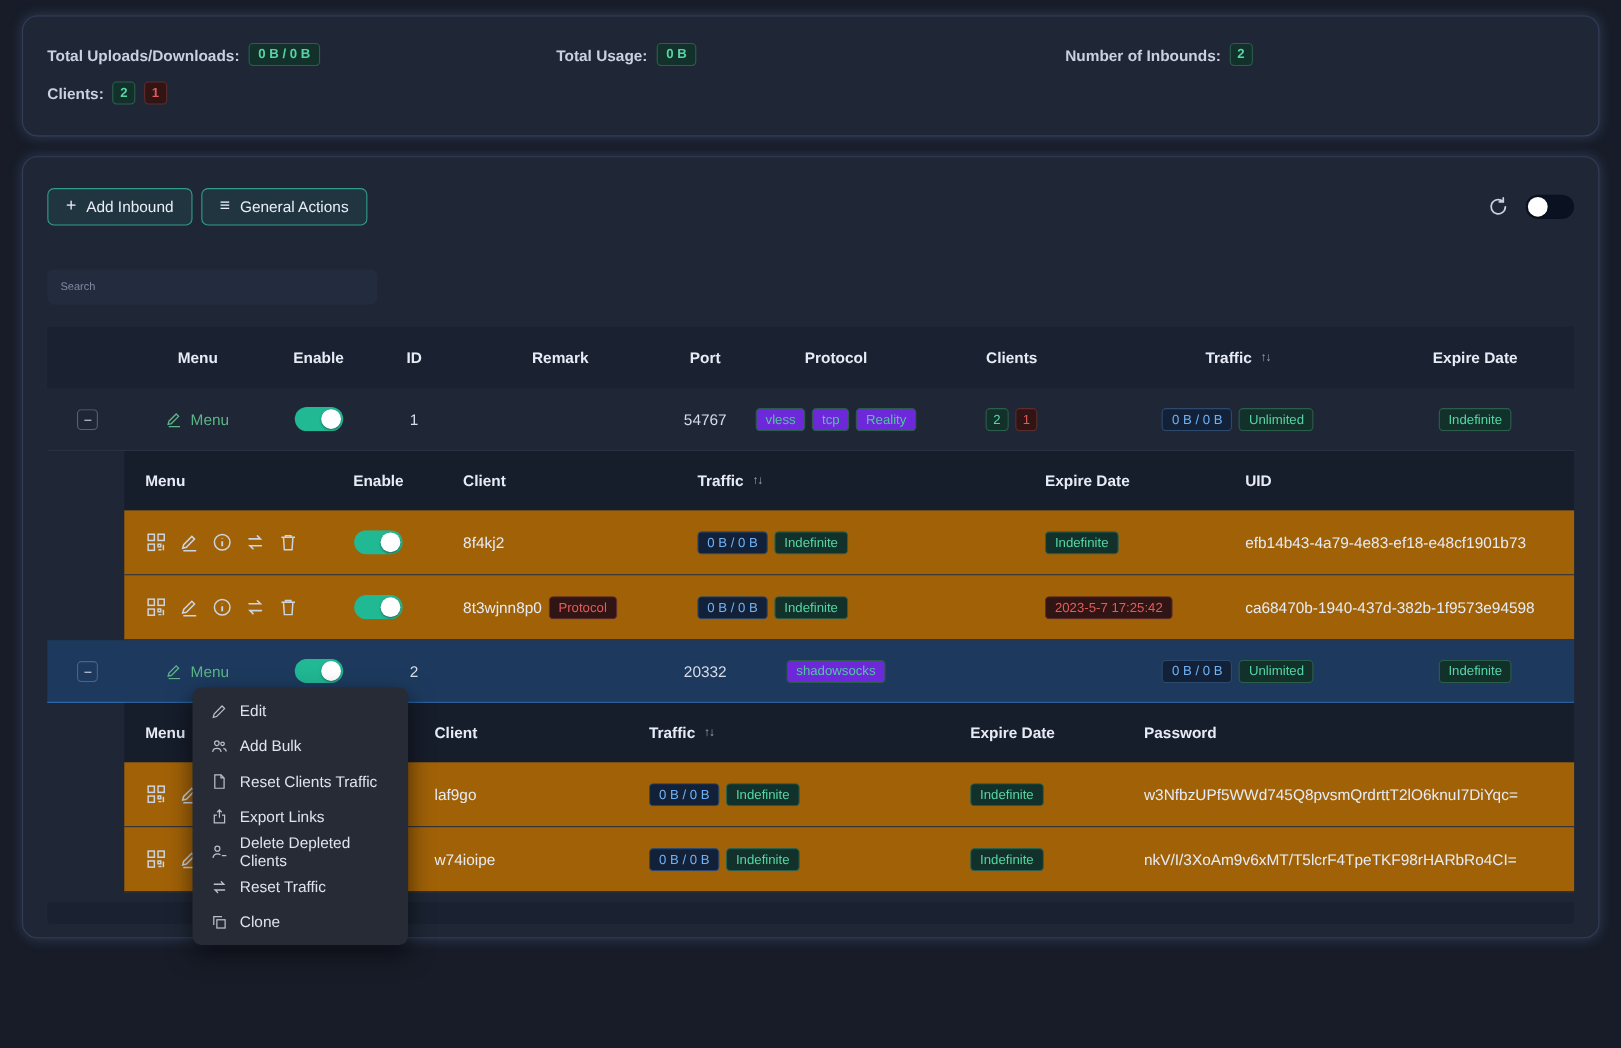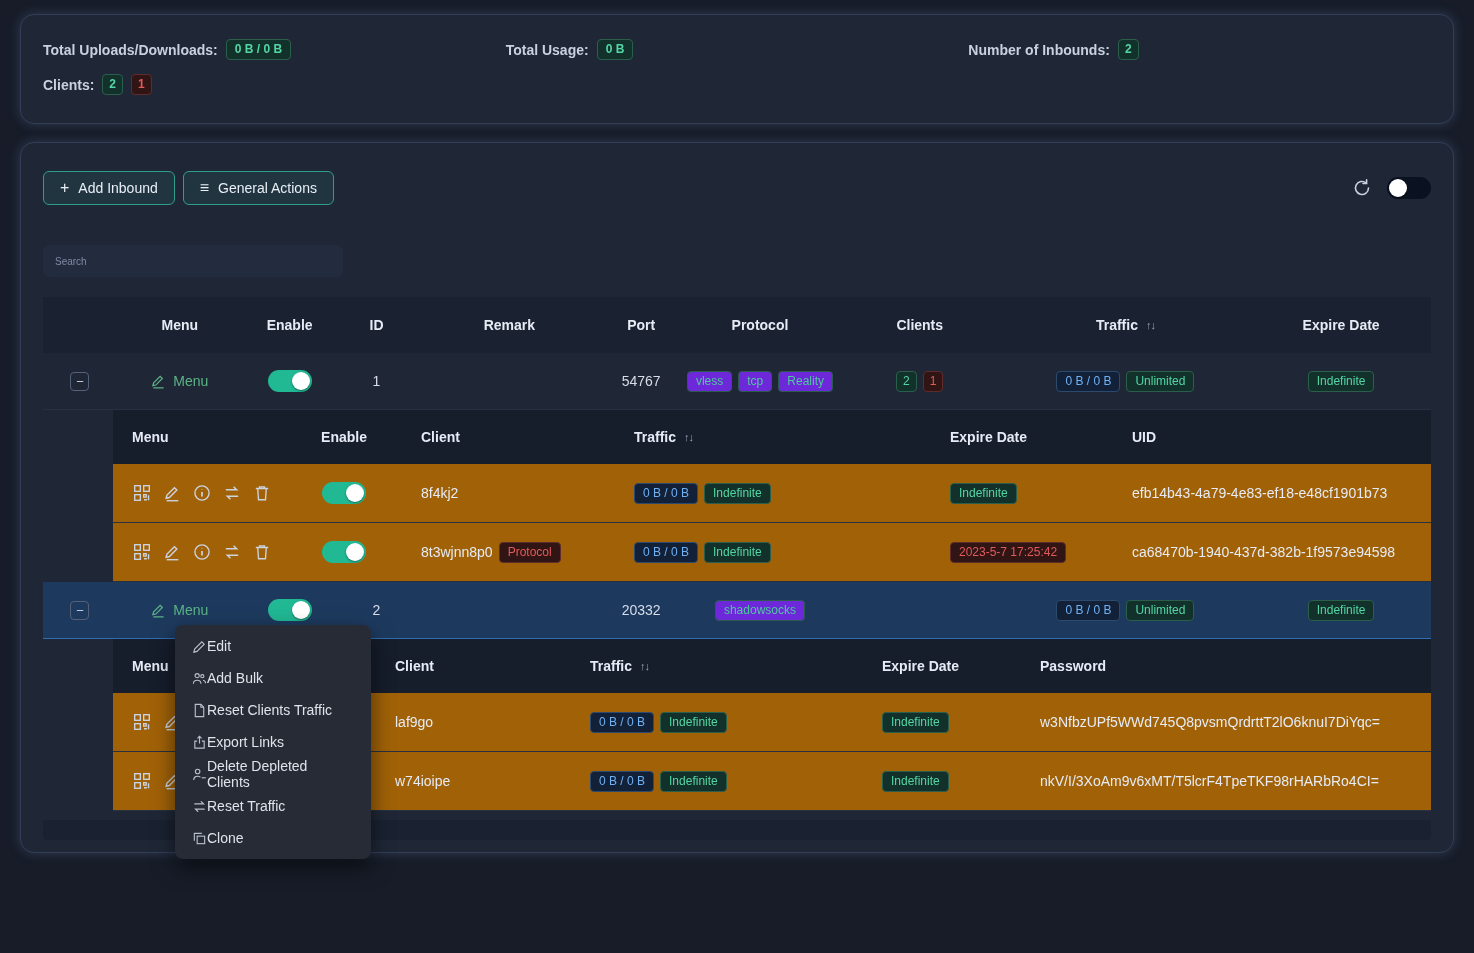--- a/index.html
+++ b/index.html
@@ -77,21 +77,21 @@
   .s2-expire{width:160px;justify-content:flex-start;padding-left:14px}
   .s2-password{flex:1;justify-content:flex-start;padding-left:12px}
   .sub-actions{display:flex;align-items:center;gap:10px}
   .icon-btn{width:20px;height:20px;color:#ccd4e2;display:inline-flex;align-items:center;justify-content:center;cursor:pointer;background:none;border:none;padding:0}
   .icon-btn svg{display:block}
   .mono-val{color:#e6ebf5}
   .table-footer{height:20px;background:#1a2231;margin-top:9px;border-radius:0 0 4px 4px}
   
   .context-menu{position:absolute;left:175px;top:625px;width:196px;background:#262b35;border-radius:8px;
     box-shadow:0 8px 22px rgba(0,0,0,.55);padding:5px 0;z-index:60;box-sizing:border-box}
-  .menu-item{display:flex;align-items:center;height:32px;padding:0 17px;color:#dfe3ea;font-size:14px;cursor:pointer}
+  .menu-item{display:flex;align-items:center;gap:11px;height:32px;padding:0 17px;color:#dfe3ea;font-size:14px;cursor:pointer}
   .menu-item .mi-icon{width:15px;height:15px;color:#b9c0cd;display:flex;align-items:center;justify-content:center;flex:none}
   .menu-item.danger{color:#e25b5b}
   .menu-item.danger .mi-icon{color:#e25b5b}
 </style>
 </head>
 <body>
 
 <section class="card stats-card">
   <div class="stat">
     <span>Total Uploads/Downloads:</span>

